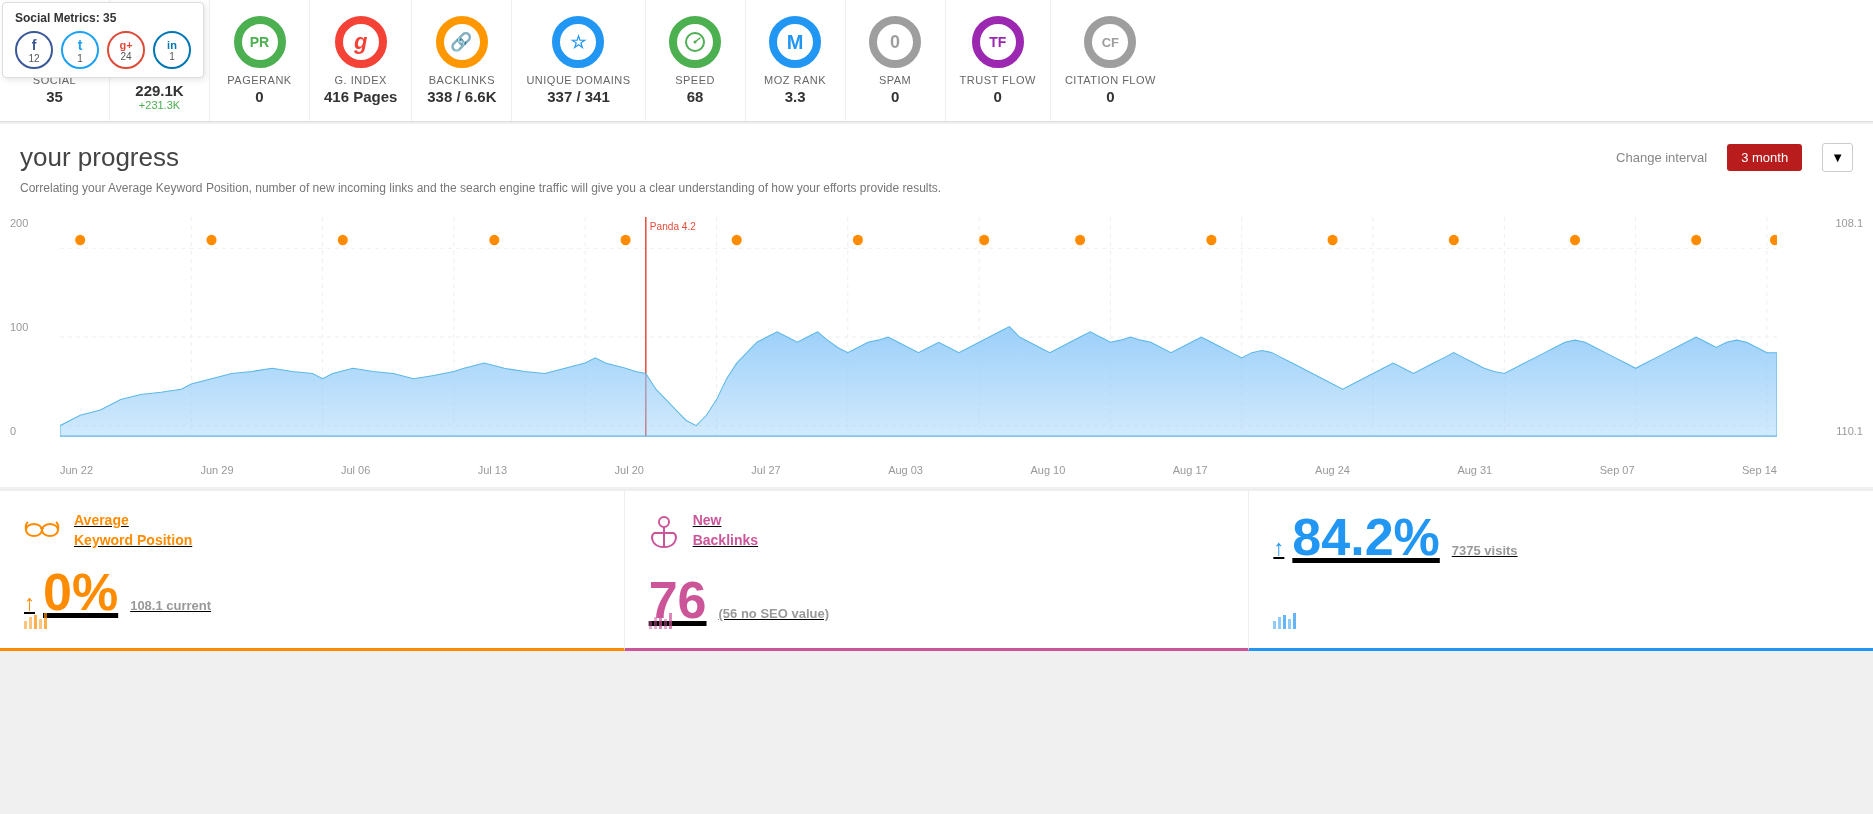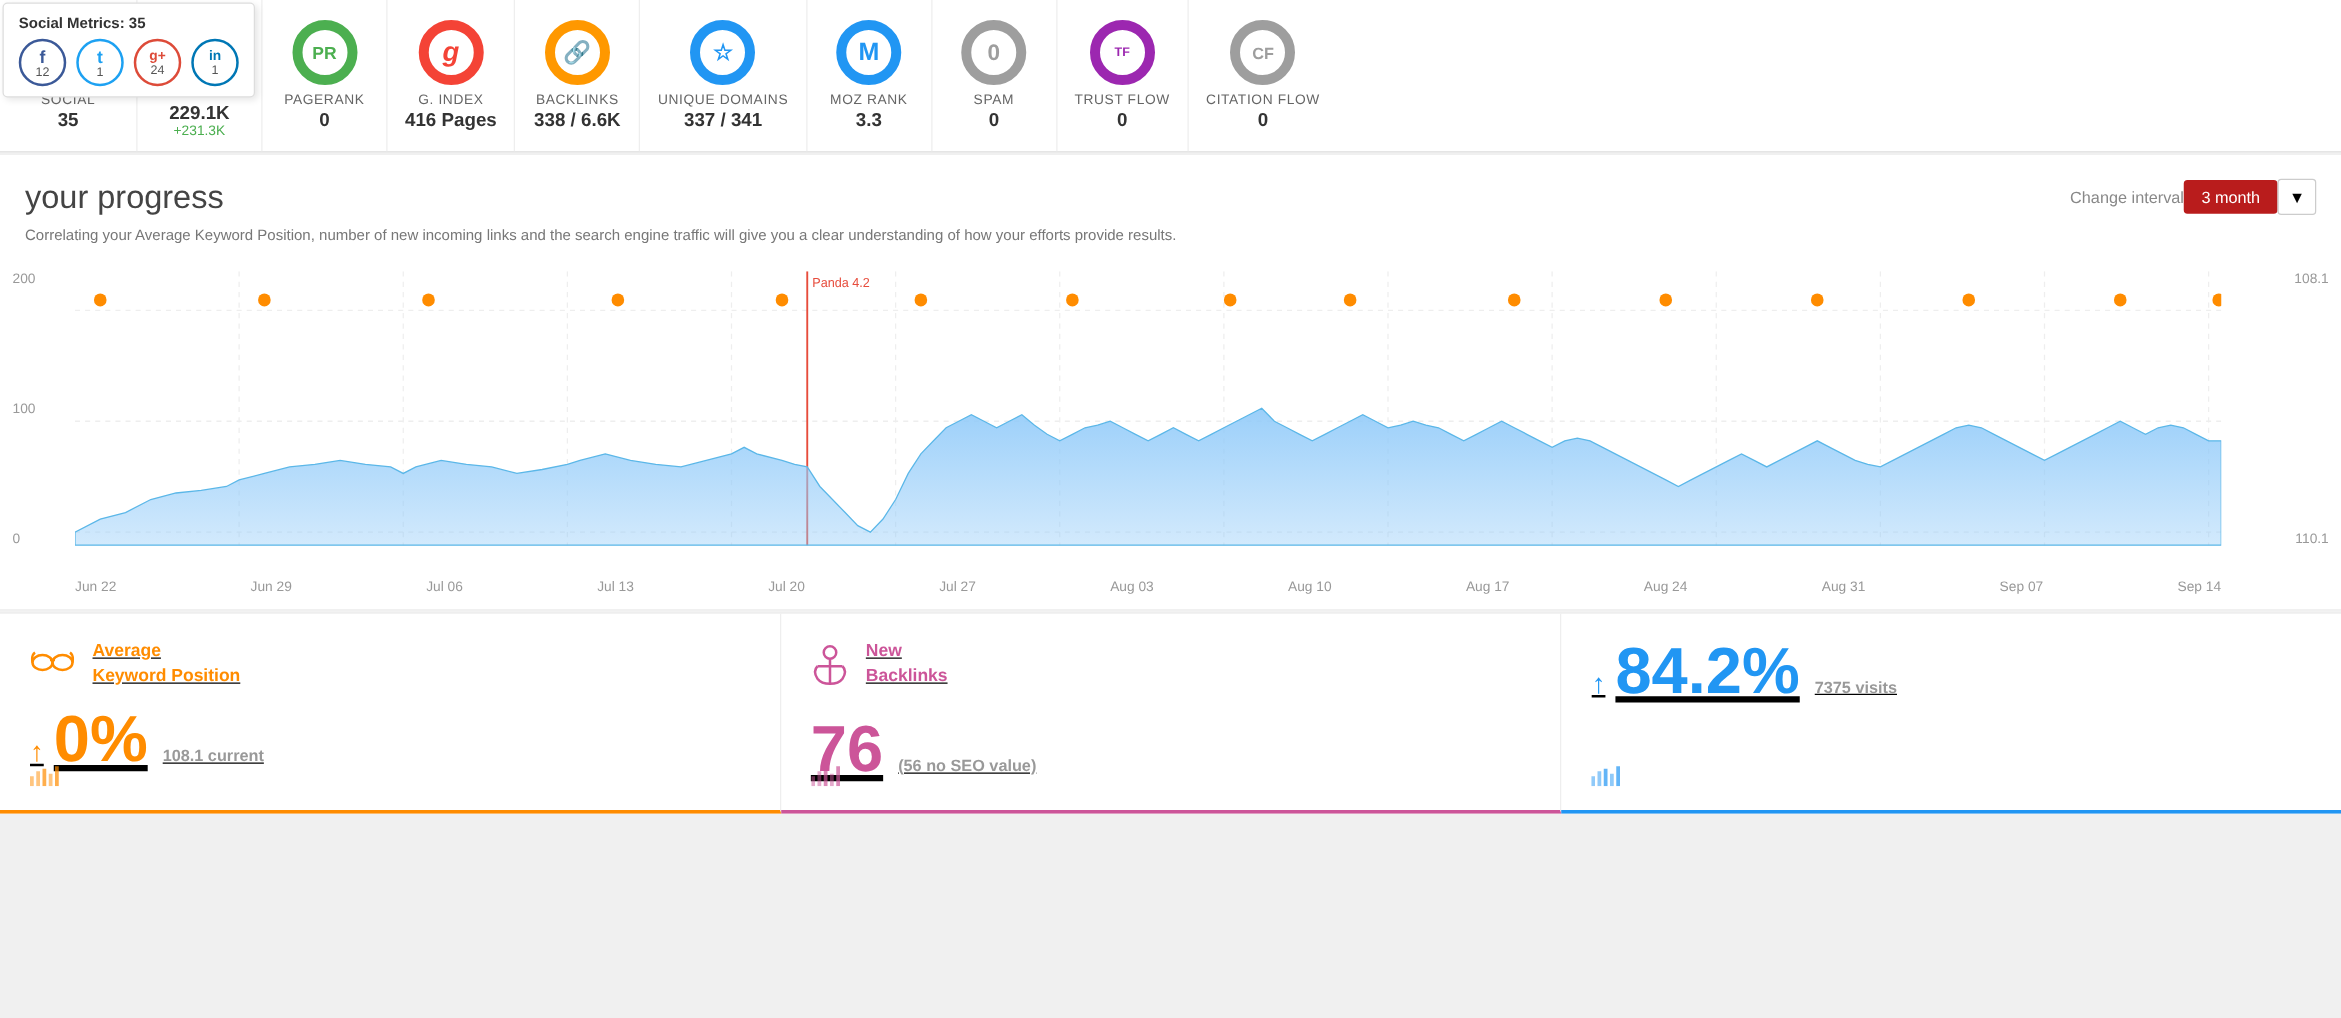--- a/index.html
+++ b/index.html
@@ -106,21 +106,21 @@
       padding: 18px 20px 8px 20px;
     }
     .progress-title {
       font-size: 26px;
       color: #444;
       font-weight: 300;
     }
     .interval-controls {
       display: flex;
       align-items: center;
-      gap: 0;
+      gap: 20px;
     }
     .change-interval-label {
       font-size: 13px;
       color: #888;
     }
     .interval-btn {
       background: #b91c1c;
       color: #fff;
       border: none;
       padding: 6px 14px;
@@ -336,35 +336,46 @@
     <div class="metric-label">BACKLINKS</div>
     <div class="metric-value">338 / 6.6K</div>
   </div>
 
   <div class="metric-item">
     <div class="metric-icon-circle" style="border-color:#2196F3; color:#2196F3; font-size:18px;">☆</div>
     <div class="metric-label">UNIQUE DOMAINS</div>
     <div class="metric-value">337 / 341</div>
   </div>
 
+  <div class="metric-item">
+    <div class="metric-icon-circle" style="border-color:#4CAF50; color:#4CAF50;">
+      <svg width="22" height="22" viewBox="0 0 22 22">
+          <circle cx="11" cy="11" r="9" fill="none" stroke="#4CAF50" stroke-width="2"></circle>
+          <path d="M11 11 L16 7" stroke="#4CAF50" stroke-width="1.5" stroke-linecap="round"></path>
+          <circle cx="11" cy="11" r="1.5" fill="#4CAF50"></circle>
+        </svg>
+    </div>
+    <div class="metric-label">SPEED</div>
+    <div class="metric-value">68</div>
+  </div>
 
   <div class="metric-item">
     <div class="metric-icon-circle" style="border-color:#2196F3; color:#2196F3; font-size:20px; font-weight:bold;">M</div>
     <div class="metric-label">MOZ RANK</div>
     <div class="metric-value">3.3</div>
   </div>
 
   <div class="metric-item">
     <div class="metric-icon-circle" style="border-color:#9E9E9E; color:#9E9E9E; font-size:18px;">0</div>
     <div class="metric-label">SPAM</div>
     <div class="metric-value">0</div>
   </div>
 
   <div class="metric-item">
-    <div class="metric-icon-circle" style="border-color:#9C27B0; color:#9C27B0; font-size:10px; font-weight:bold;">TF</div>
+    <div class="metric-icon-circle" style="border-color:#9C27B0; color:#9C27B0; font-size:14px; font-weight:bold;">TF</div>
     <div class="metric-label">TRUST FLOW</div>
     <div class="metric-value">0</div>
   </div>
 
   <div class="metric-item" style="border-right:none;">
     <div class="metric-icon-circle" style="border-color:#9E9E9E; color:#9E9E9E; font-size:13px; font-weight:bold;">CF</div>
     <div class="metric-label">CITATION FLOW</div>
     <div class="metric-value">0</div>
   </div>
 </div>

